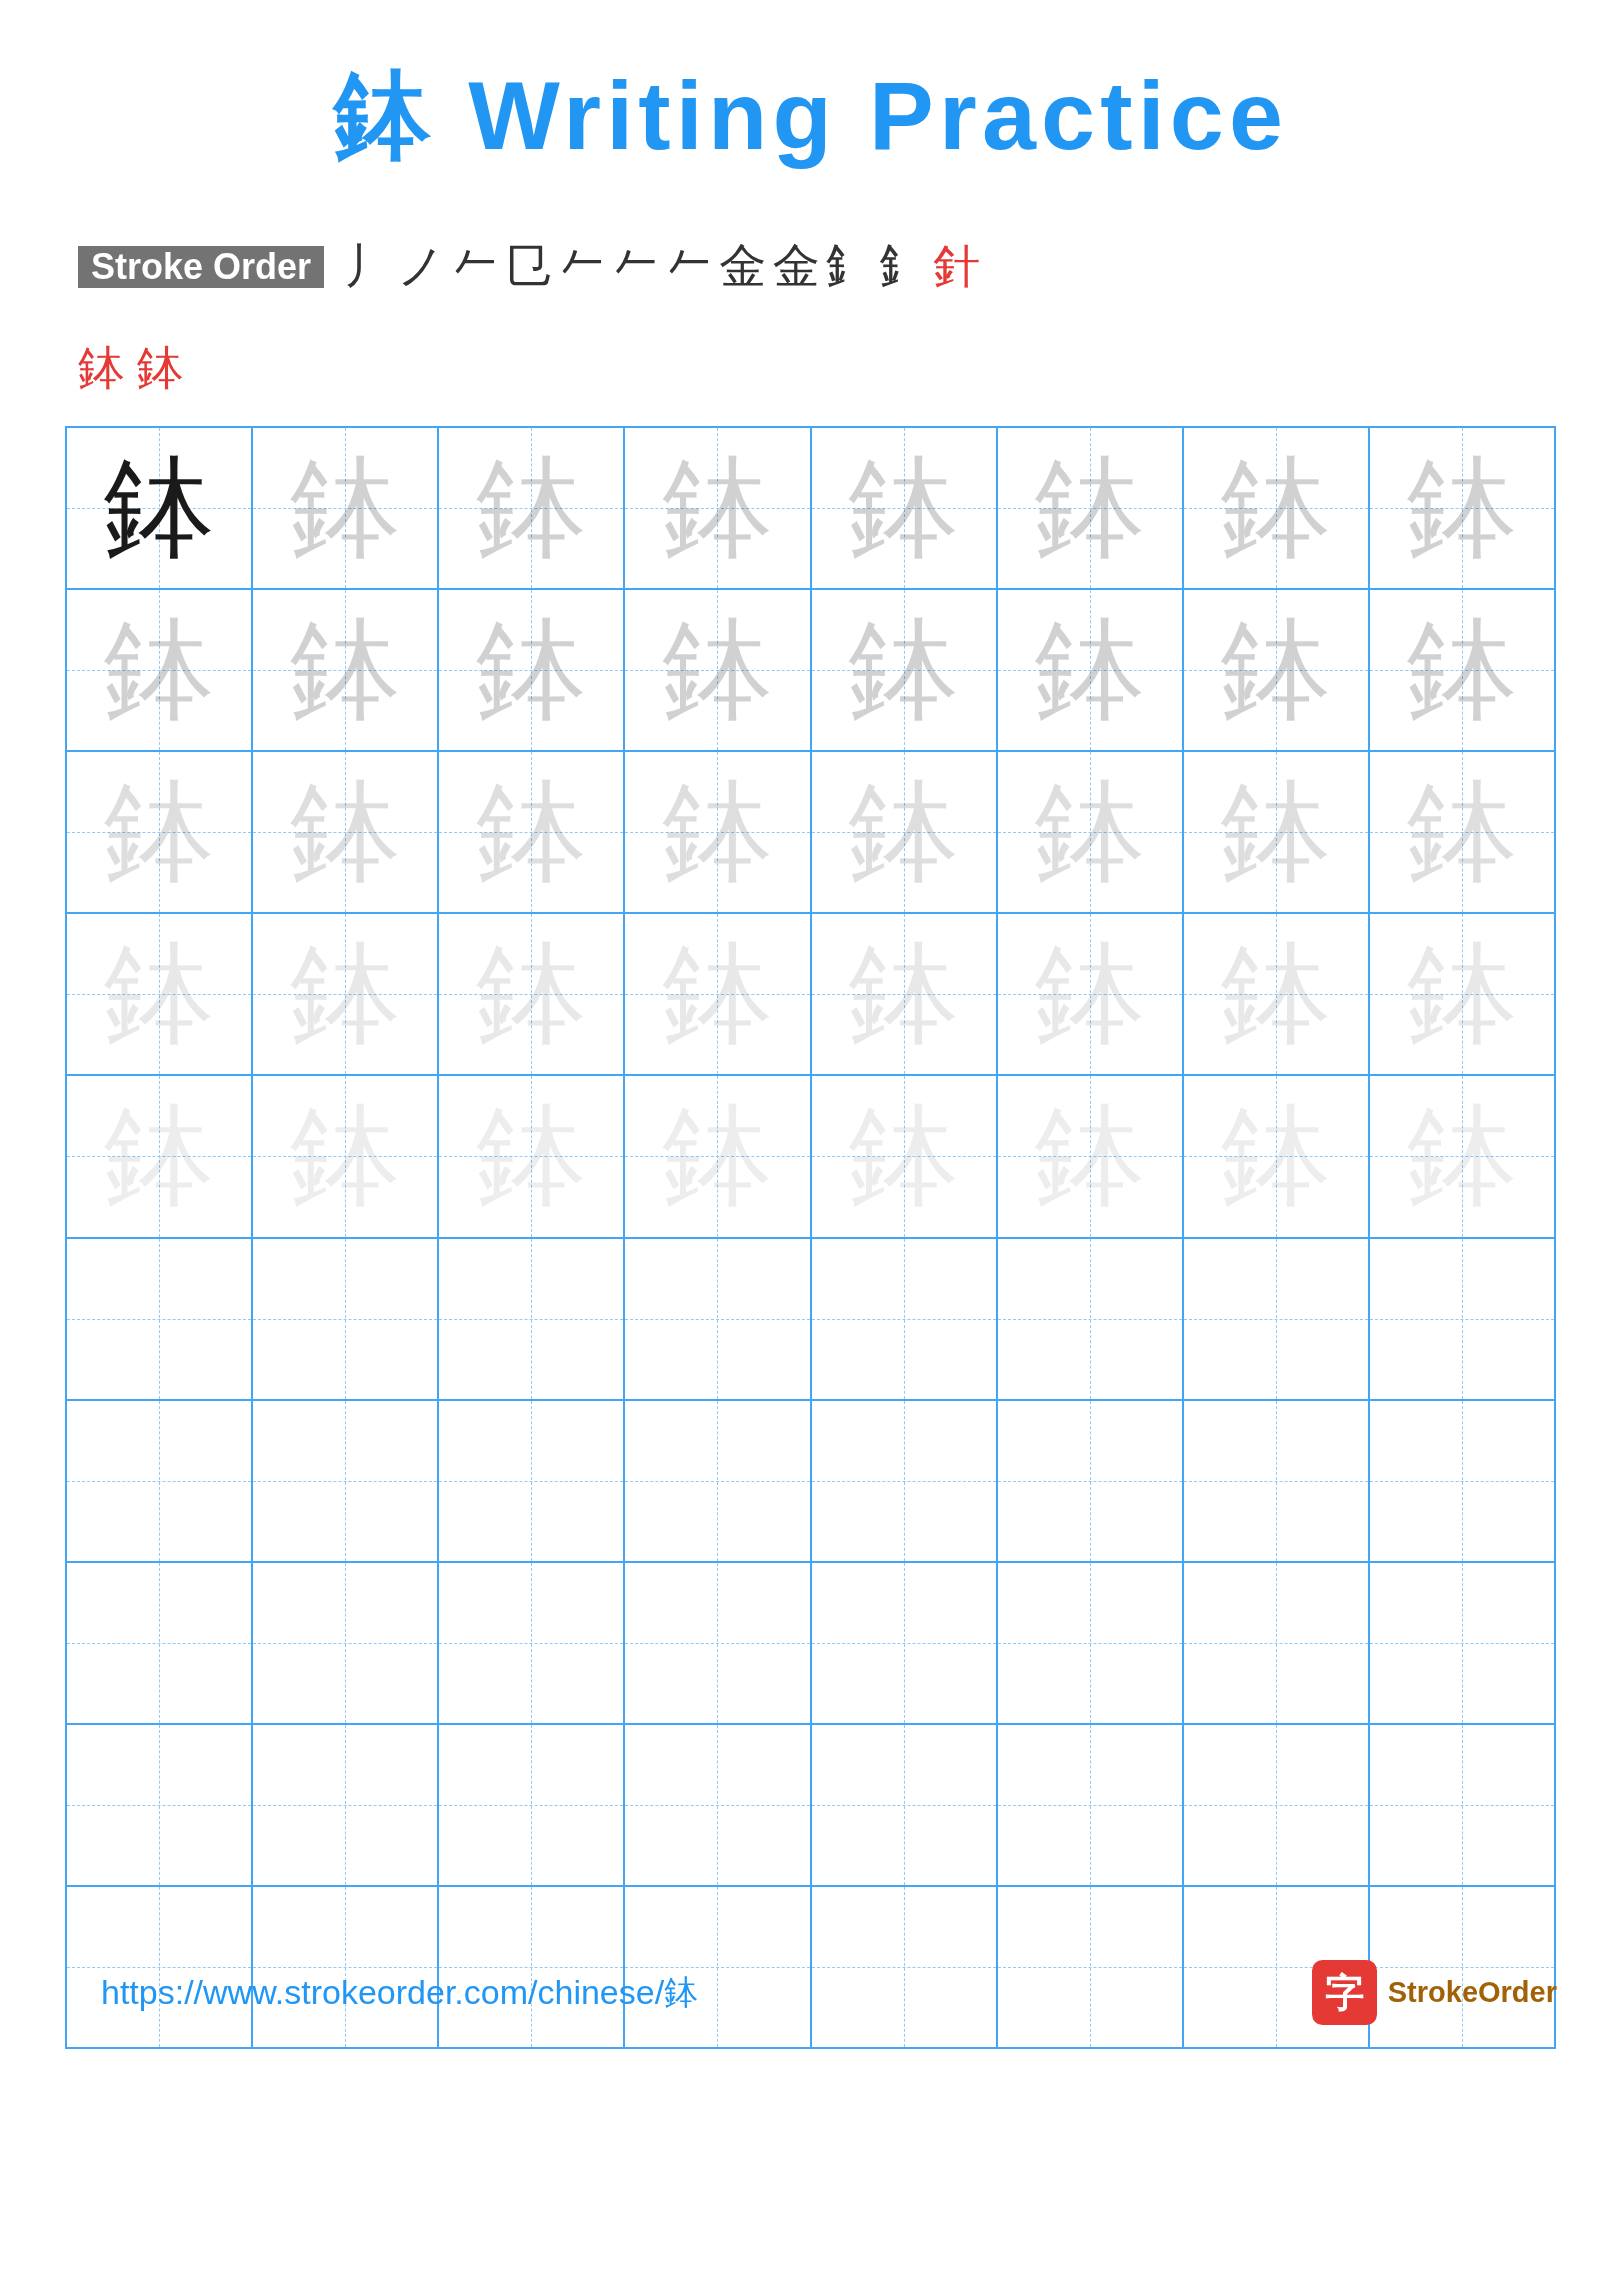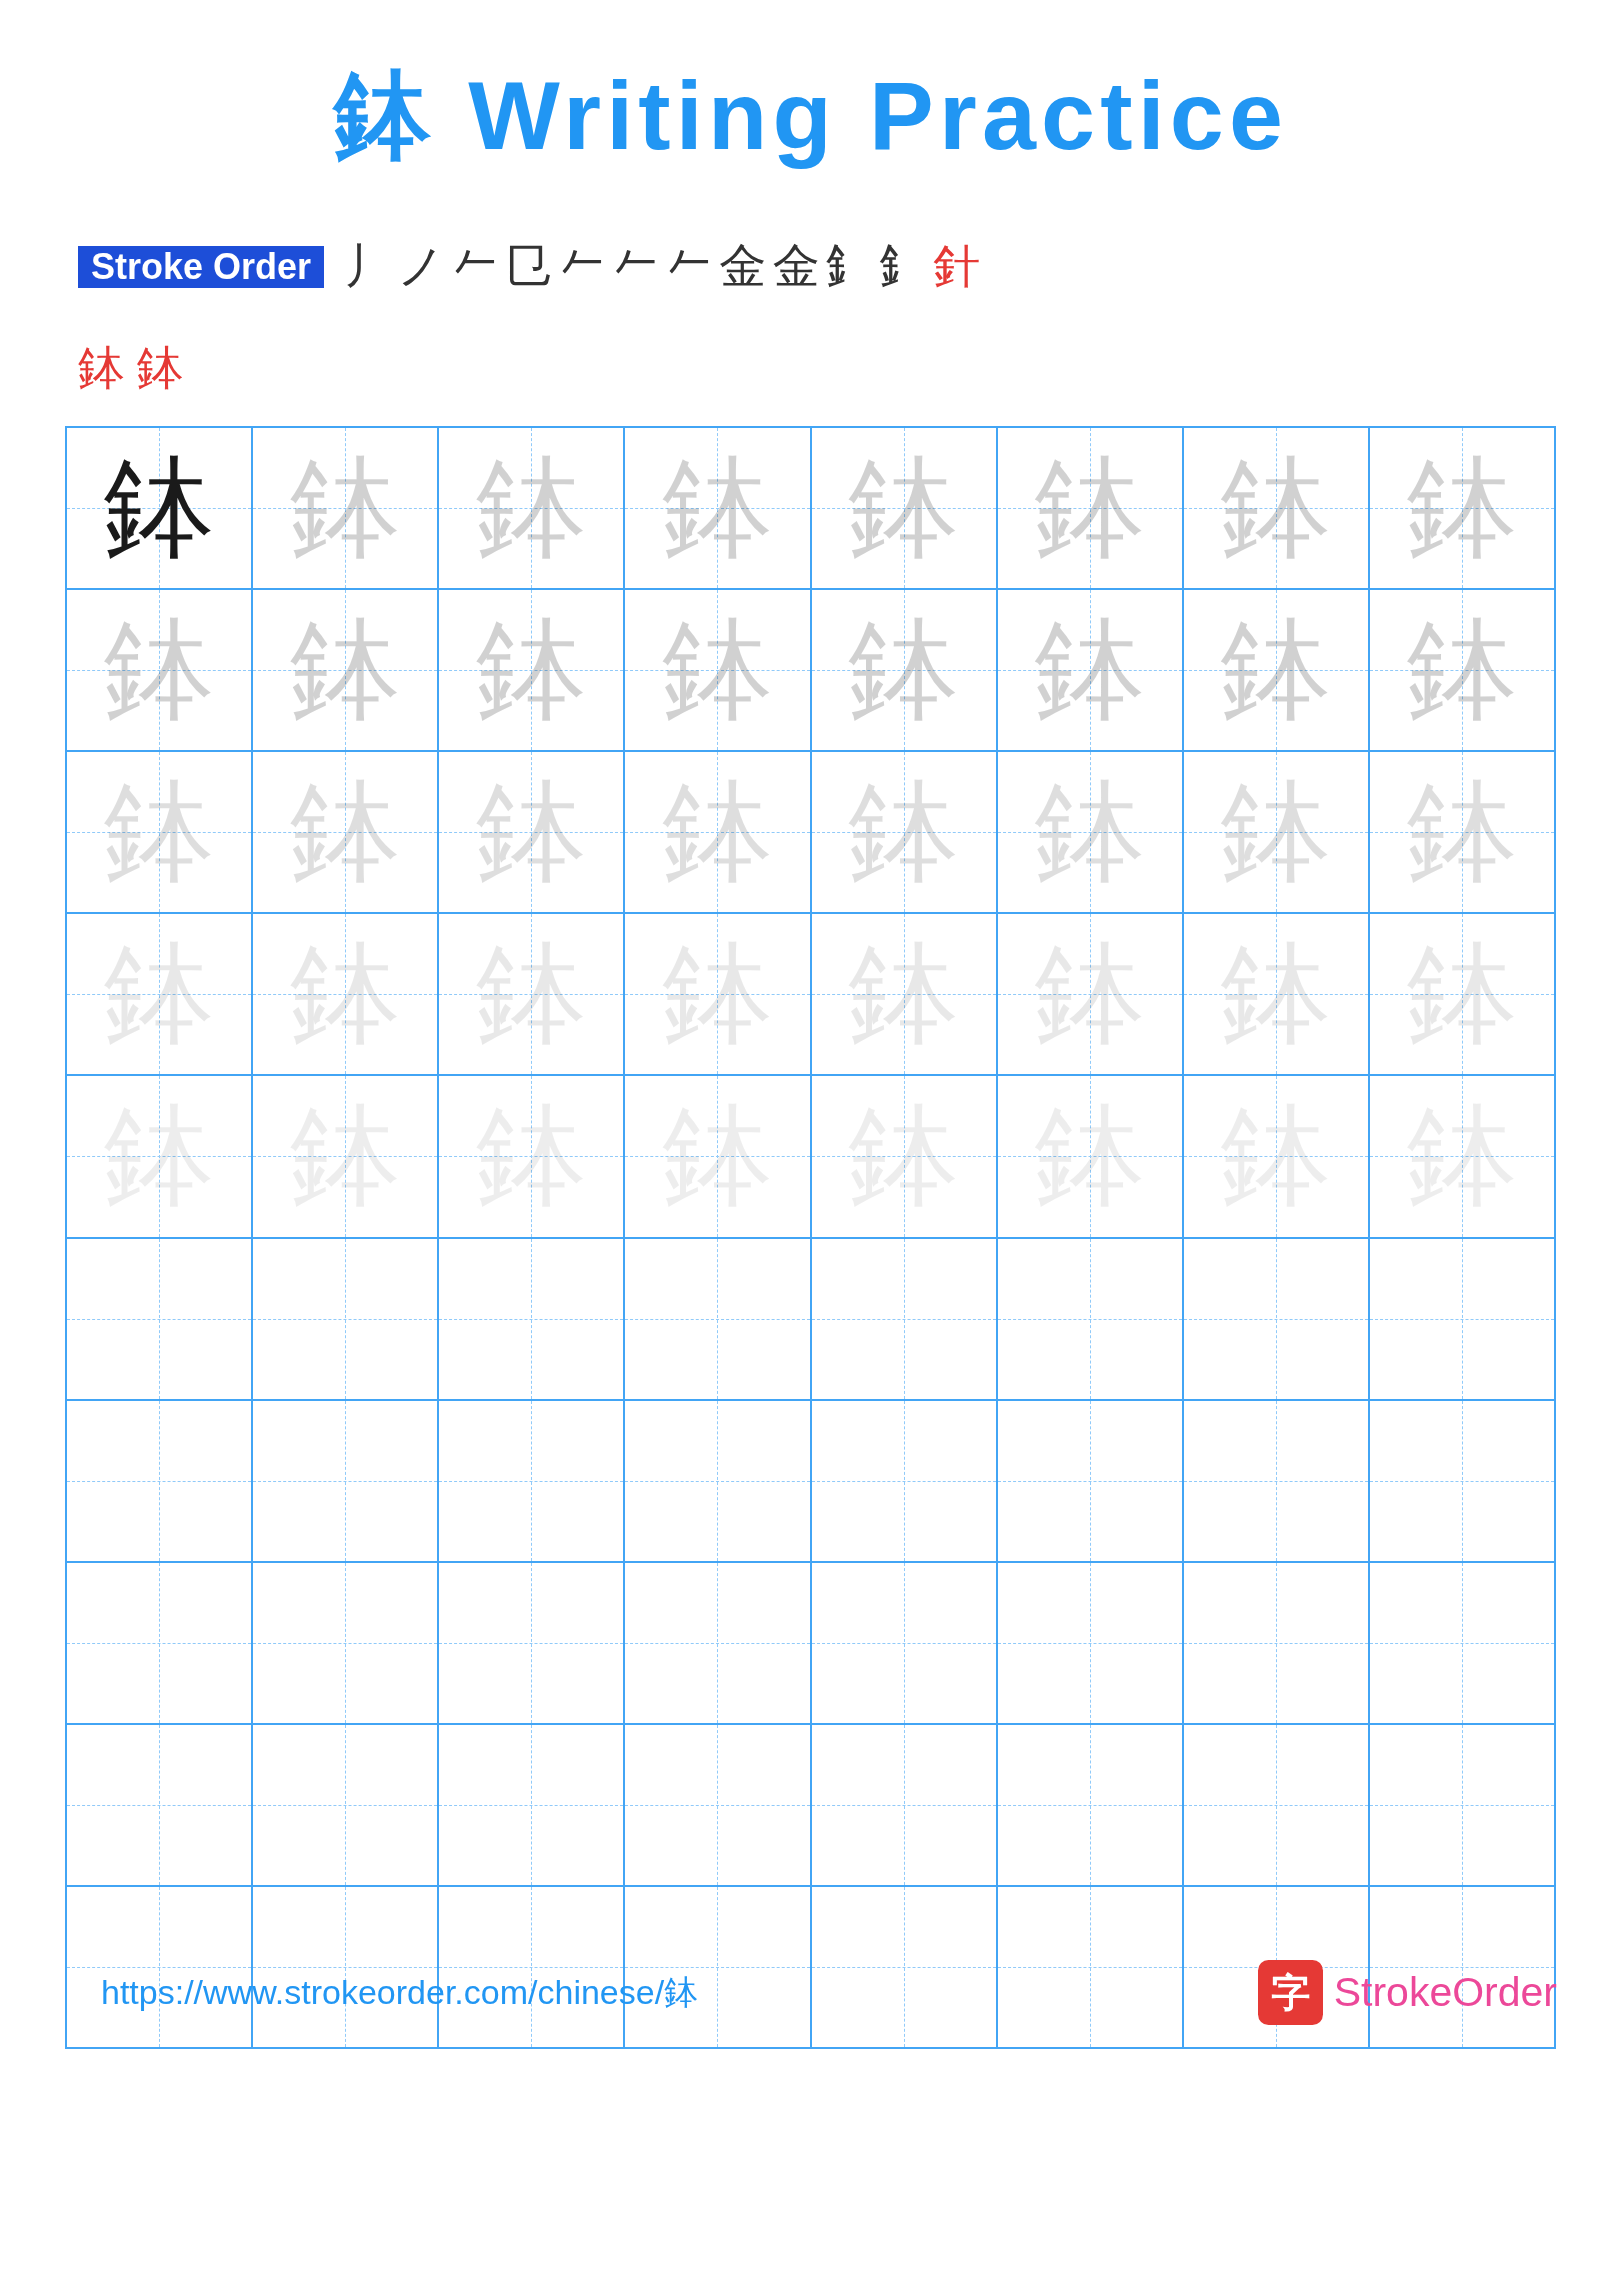--- a/index.html
+++ b/index.html
@@ -37,21 +37,21 @@
       display: flex;
       flex-wrap: wrap;
       align-items: center;
       margin-bottom: 39px;
       font-size: 47px;
       gap: 6.5px;
       padding-left: 13px;
     }
 
     .stroke-order-label {
-      background: #1d4ed8;
+      background: #737373;
       color: white;
       padding: 0 13px;
       font-size: 36px;
       font-family: sans-serif;
       font-weight: bold;
       margin-right: 13px;
     }
 
     .stroke-char {
       color: #333;
@@ -167,23 +167,23 @@
       border-radius: 10.5px;
       display: flex;
       align-items: center;
       justify-content: center;
       color: white;
       font-size: 39px;
       font-weight: bold;
     }
 
     .footer-logo-text {
-      font-size: 41px;
-      font-weight: normal;
-      color: #ec4899;
+      font-size: 29px;
+      font-weight: bold;
+      color: #a16207;
       font-family: sans-serif;
     }
   </style>
 </head>
 <body>
 
 <div class="page">
 
   <div class="title">
     <span>鉢</span><span> Writing Practice</span>

